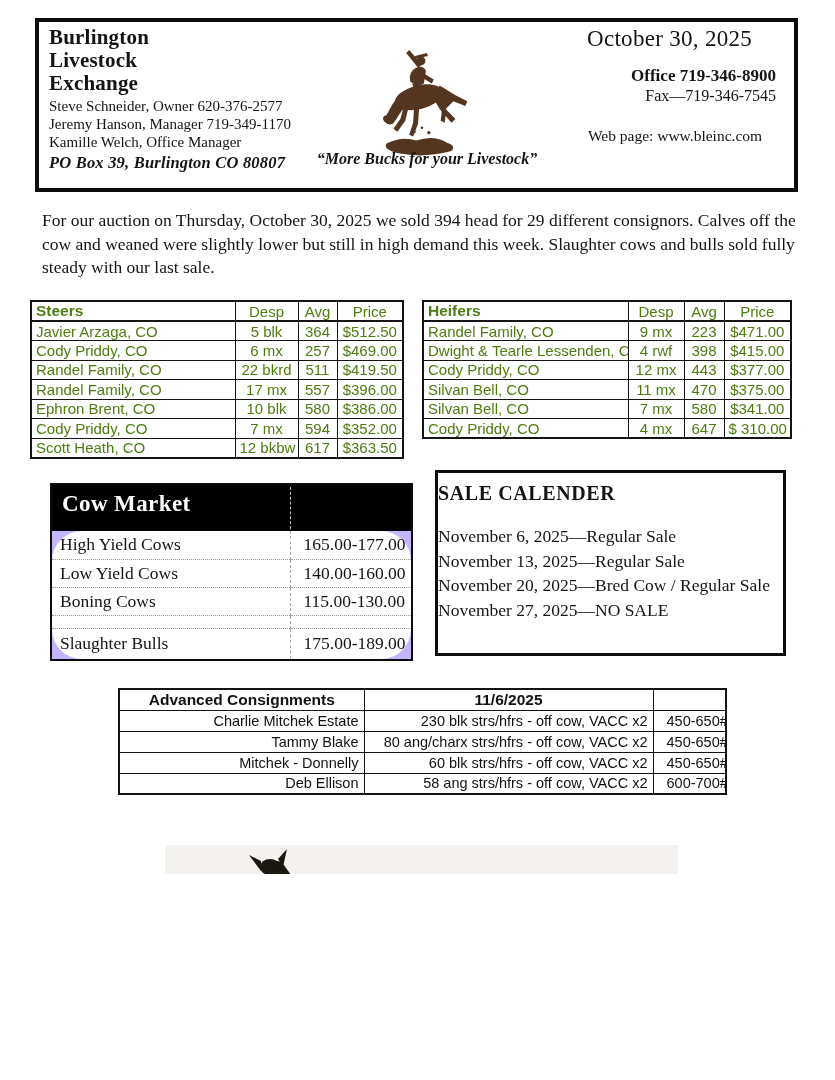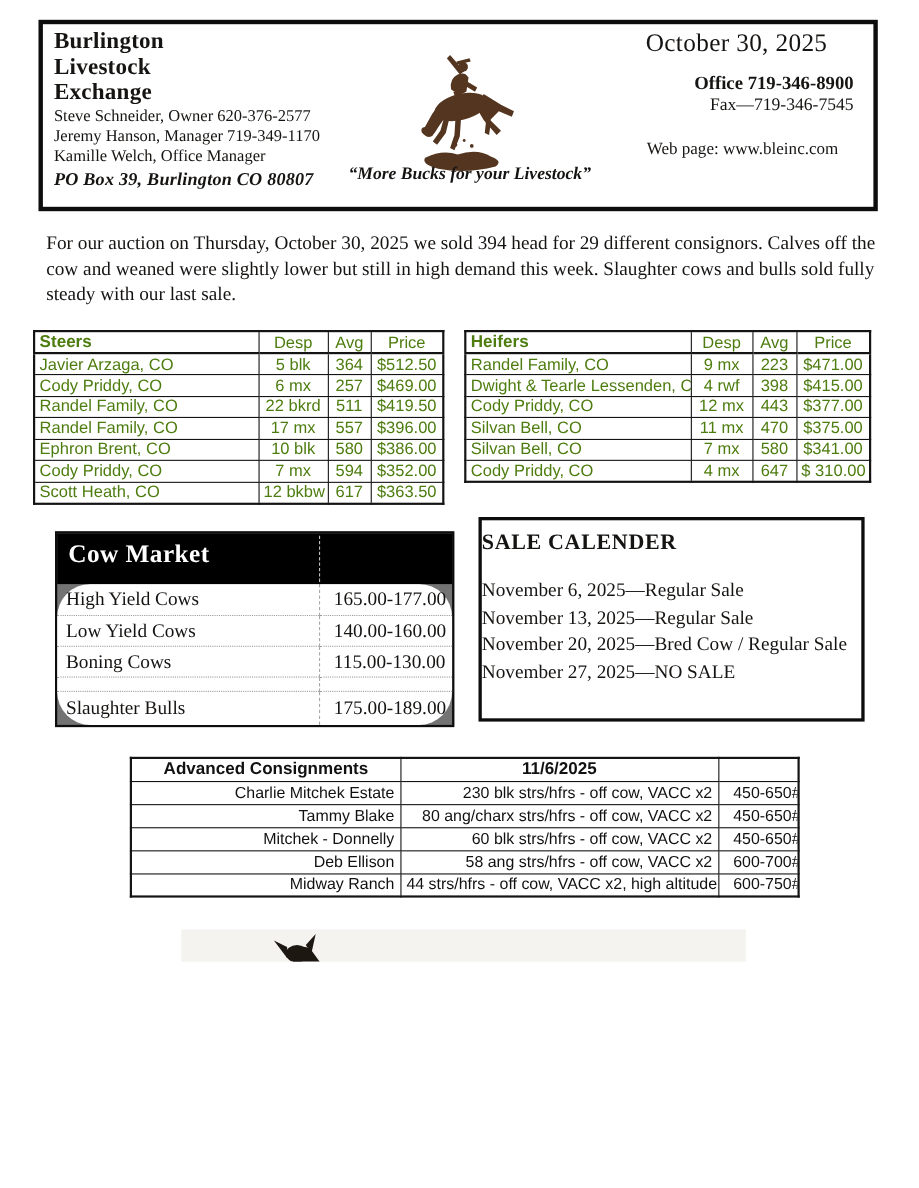--- a/index.html
+++ b/index.html
@@ -32,21 +32,21 @@
   .market-table thead th { border-bottom:2px solid #141414; font-weight:normal; text-align:center; }
   .market-table thead th.tbl-title { font-weight:bold; text-align:left; font-size:15.5px; }
   .market-table td.col-name { text-align:left; }
   .market-table td.col-desp, .market-table td.col-avg, .market-table td.col-price { text-align:center; }
   .steers { left:30px; top:300px; width:372px; }
   .steers col.c-name { width:204px; } .steers col.c-desp { width:63px; } .steers col.c-avg { width:39px; } .steers col.c-price { width:66px; }
   .heifers { left:422px; top:300px; width:368px; }
   .heifers col.c-name { width:205px; } .heifers col.c-desp { width:56px; } .heifers col.c-avg { width:40px; } .heifers col.c-price { width:67px; }
 
   
-  .cow-market { position:absolute; left:50px; top:483px; width:363px; border:2px solid #0d0d0d; background:#737373; }
+  .cow-market { position:absolute; left:50px; top:483px; width:363px; border:2px solid #0d0d0d; background:#c4b5fd; }
   .cm-header { position:relative; height:46px; background:#000; color:#fff; }
   .cm-title { display:block; padding:6px 0 0 10px; font-weight:bold; font-size:23px; letter-spacing:.4px; }
   .cm-divider { position:absolute; left:238px; top:2px; bottom:2px; width:0; border-left:1px dashed rgba(255,255,255,.75); }
   .cm-table { width:100%; font-size:17.5px; table-layout:fixed;border-radius:30px; }
   .cm-table td { border-top:1px dotted #9a9a9a; vertical-align:middle; }
   .cm-table tr:first-child td { border-top:none; }
   .cm-table td.col-label { padding-left:8px; width:238px; }
   .cm-table td.col-range { border-left:1px dashed #a8a8a8; padding-left:13px; }
   .cm-table tr td { height:28px; }
   .cm-table tr:nth-child(4) td { height:13px; }
@@ -306,25 +306,20 @@
         <tr>
           <td class="col-name">Mitchek - Donnelly</td>
           <td class="col-desc">60 blk strs/hfrs - off cow, VACC x2</td>
           <td class="col-weight">450-650#</td>
         </tr>
         <tr>
           <td class="col-name">Deb Ellison</td>
           <td class="col-desc">58 ang strs/hfrs - off cow, VACC x2</td>
           <td class="col-weight">600-700#</td>
         </tr>
-        <tr>
-          <td class="col-name">Midway Ranch</td>
-          <td class="col-desc">44 strs/hfrs - off cow, VACC x2, high altitude</td>
-          <td class="col-weight">600-750#</td>
-        </tr>
       </tbody>
   </table>
 
   <div class="calves-wrap">
     <svg viewBox="0 0 513 193">
       <rect x="0" y="0" width="513" height="193" fill="#f4f3f0"></rect>
       <g fill="#d9d6d0" opacity="0.8">
         <ellipse cx="95" cy="168" rx="70" ry="7"></ellipse>
         <ellipse cx="300" cy="155" rx="150" ry="8"></ellipse>
         <ellipse cx="460" cy="140" rx="50" ry="6"></ellipse>

